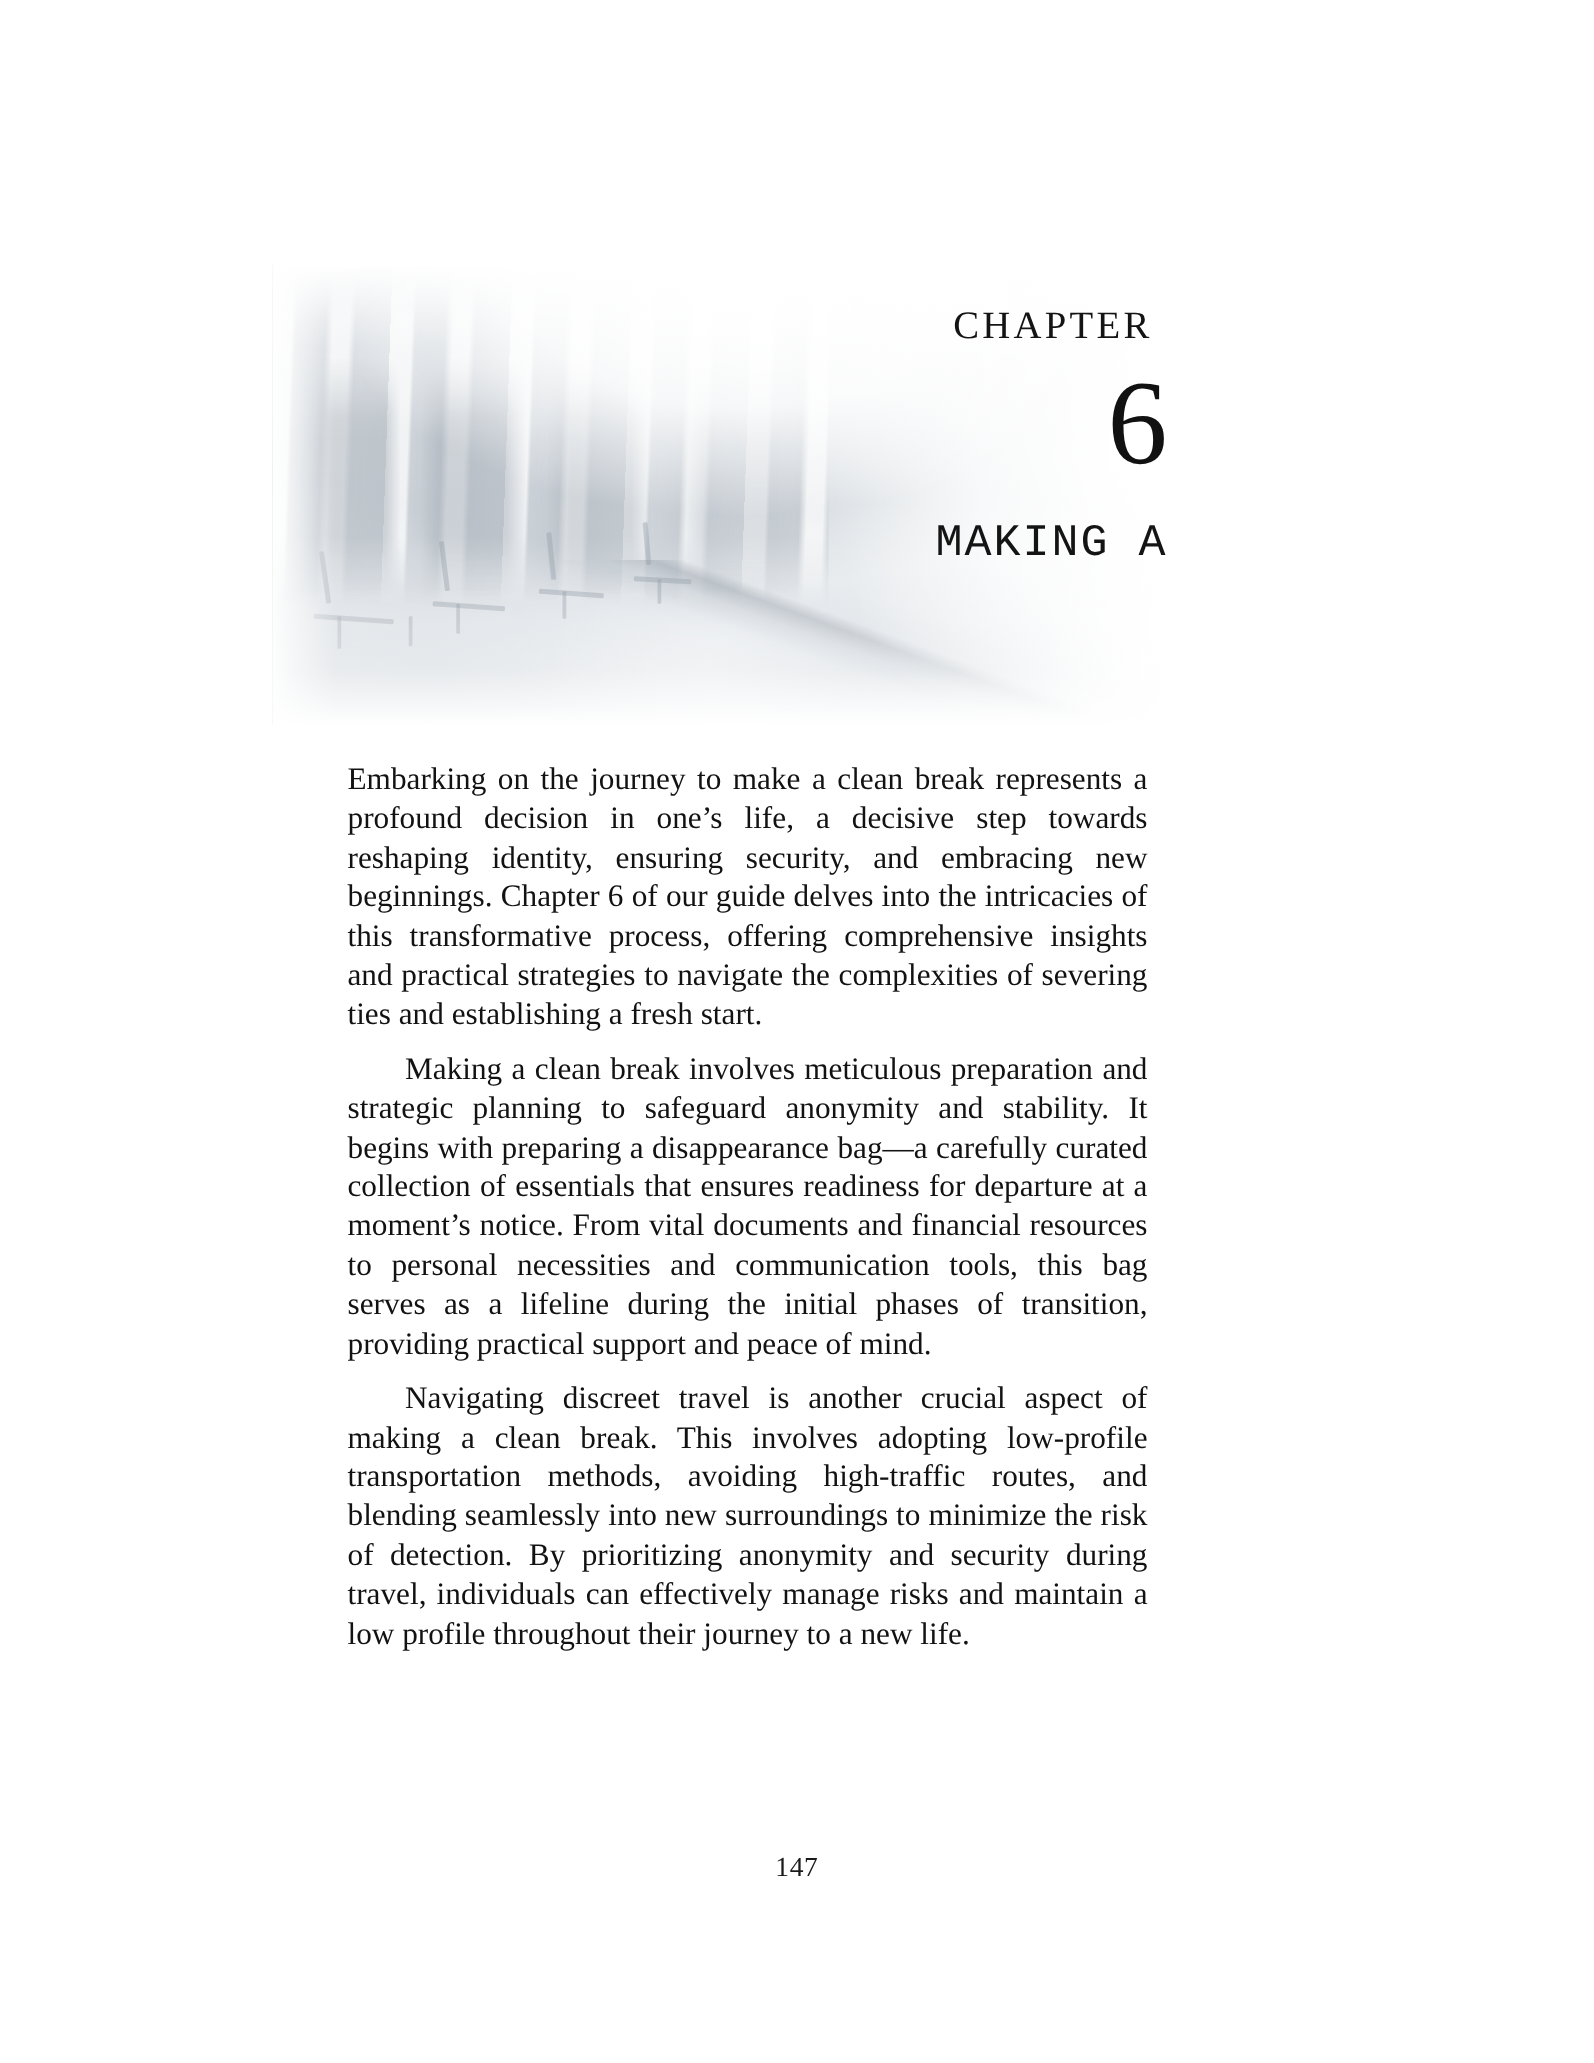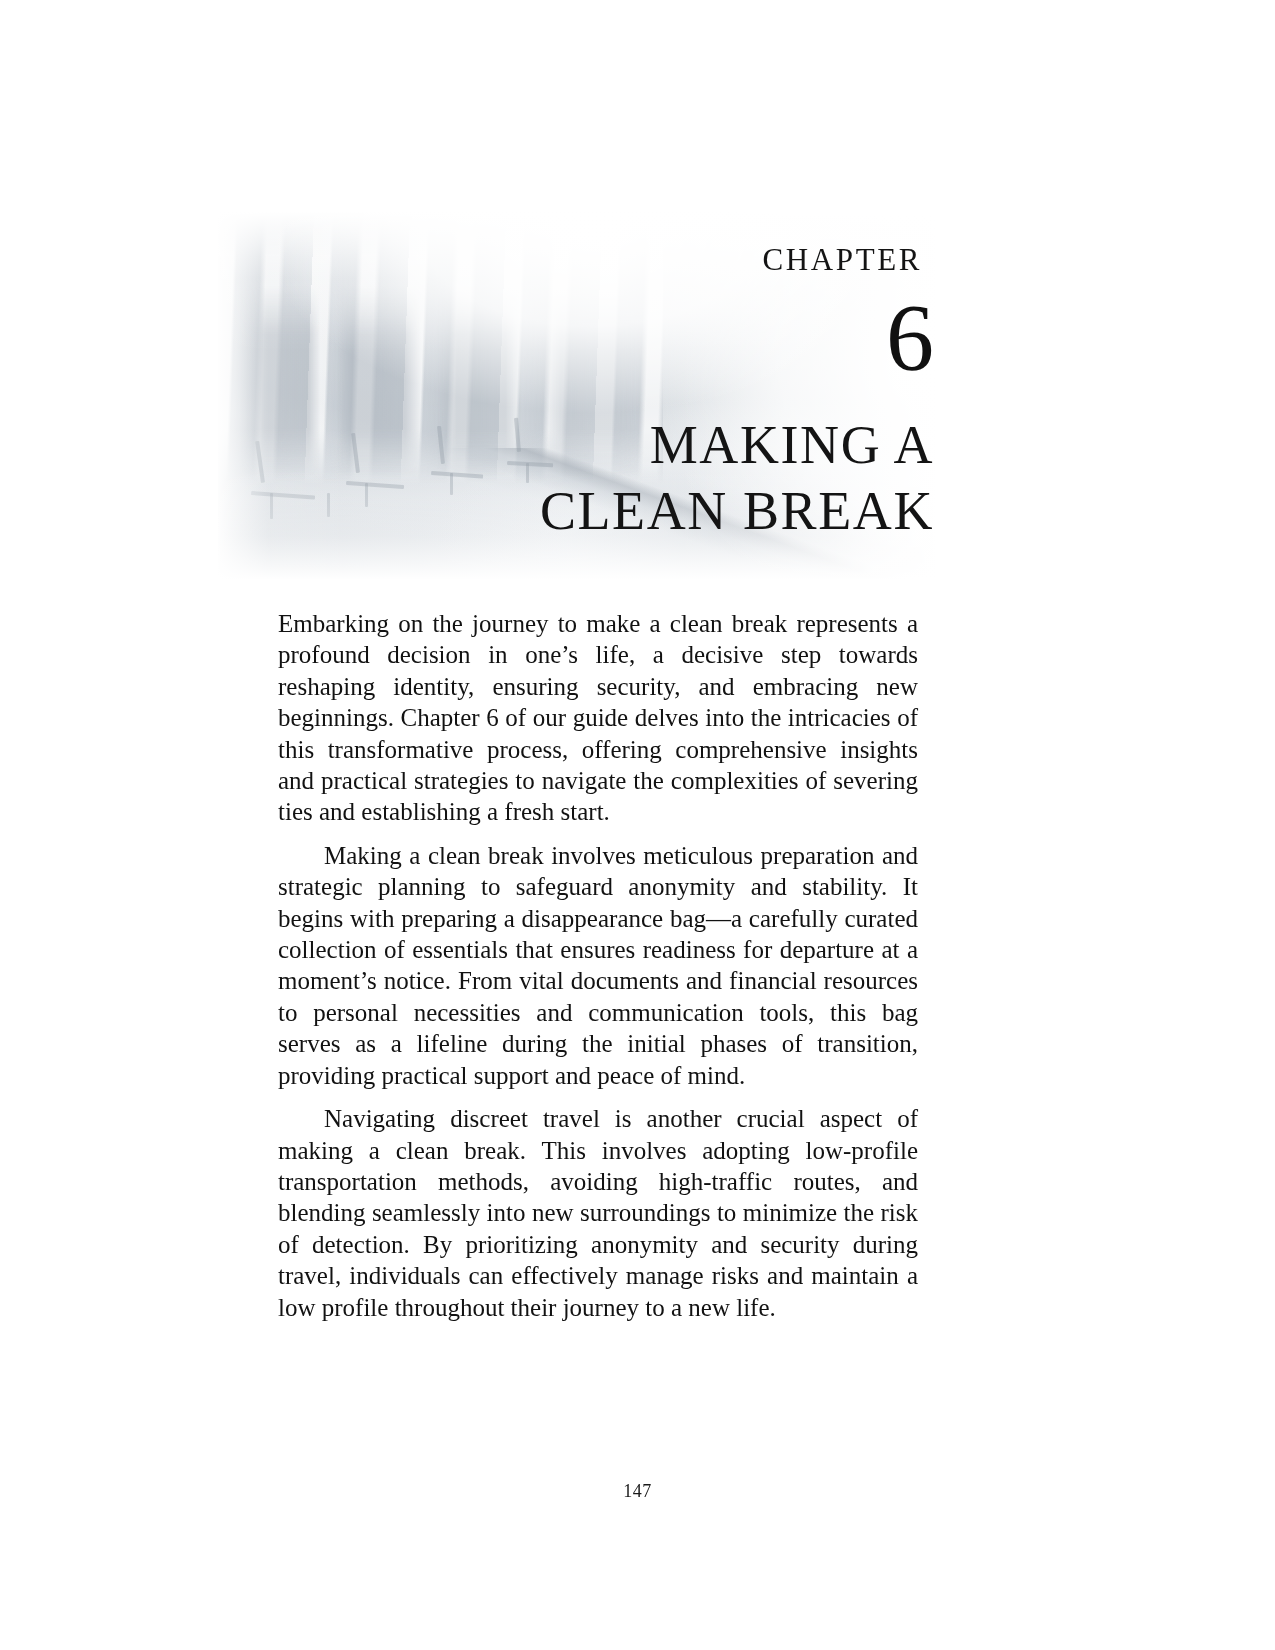--- a/index.html
+++ b/index.html
@@ -180,22 +180,22 @@
     color: #111111;
     margin: 10px 0 0 0;
     letter-spacing: 0;
   }
   .chapter-title {
     margin: 24px 0 0 0;
     text-align: right;
   }
   .chapter-title .line {
     display: block;
-    font-family: Liberation Serif, serif;
-    font-size: 54px;
+    font-family: Liberation Mono, monospace;
+    font-size: 36px;
     line-height: 1.22;
     letter-spacing: 1.6px;
     color: #141414;
     text-transform: uppercase;
     white-space: nowrap;
   }
 
   
   .body-col {
     position: absolute;
@@ -218,21 +218,21 @@
   }
 
   
   .folio {
     position: absolute;
     left: 0;
     top: 1481px;
     width: 1275px;
     text-align: center;
     font-family: "Liberation Serif", "DejaVu Serif", serif;
-    font-size: 18px;
+    font-size: 22px;
     color: #1a1a1a;
     letter-spacing: 0.5px;
   }
 </style>
 </head>
 <body>
 
 <div class="page">
 
   <div class="opener">
@@ -263,21 +263,20 @@
       </div>
 
       <div class="photo-fog"></div>
     </div>
 
     <div class="chapter-head">
       <div class="chapter-word">CHAPTER</div>
       <div class="chapter-number">6</div>
       <div class="chapter-title">
         <span class="line">MAKING A</span>
-        <span class="line">CLEAN BREAK</span>
       </div>
     </div>
   </div>
 
   <div class="body-col">
     <p>Embarking on the journey to make a clean break represents a profound decision in one’s life, a decisive step towards reshaping identity, ensuring security, and embracing new beginnings. Chapter 6 of our guide delves into the intricacies of this transformative process, offering comprehensive insights and practical strategies to navigate the complexities of severing ties and establishing a fresh start.</p>
     <p>Making a clean break involves meticulous preparation and strategic planning to safeguard anonymity and stability. It begins with preparing a disappearance bag—a carefully curated collection of essentials that ensures readiness for departure at a moment’s notice. From vital documents and financial resources to personal necessities and communication tools, this bag serves as a lifeline during the initial phases of transition, providing practical support and peace of mind.</p>
     <p>Navigating discreet travel is another crucial aspect of making a clean break. This involves adopting low-profile transportation methods, avoiding high-traffic routes, and blending seamlessly into new surroundings to minimize the risk of detection. By prioritizing anonymity and security during travel, individuals can effectively manage risks and maintain a low profile throughout their journey to a new life.</p>
   </div>
 

